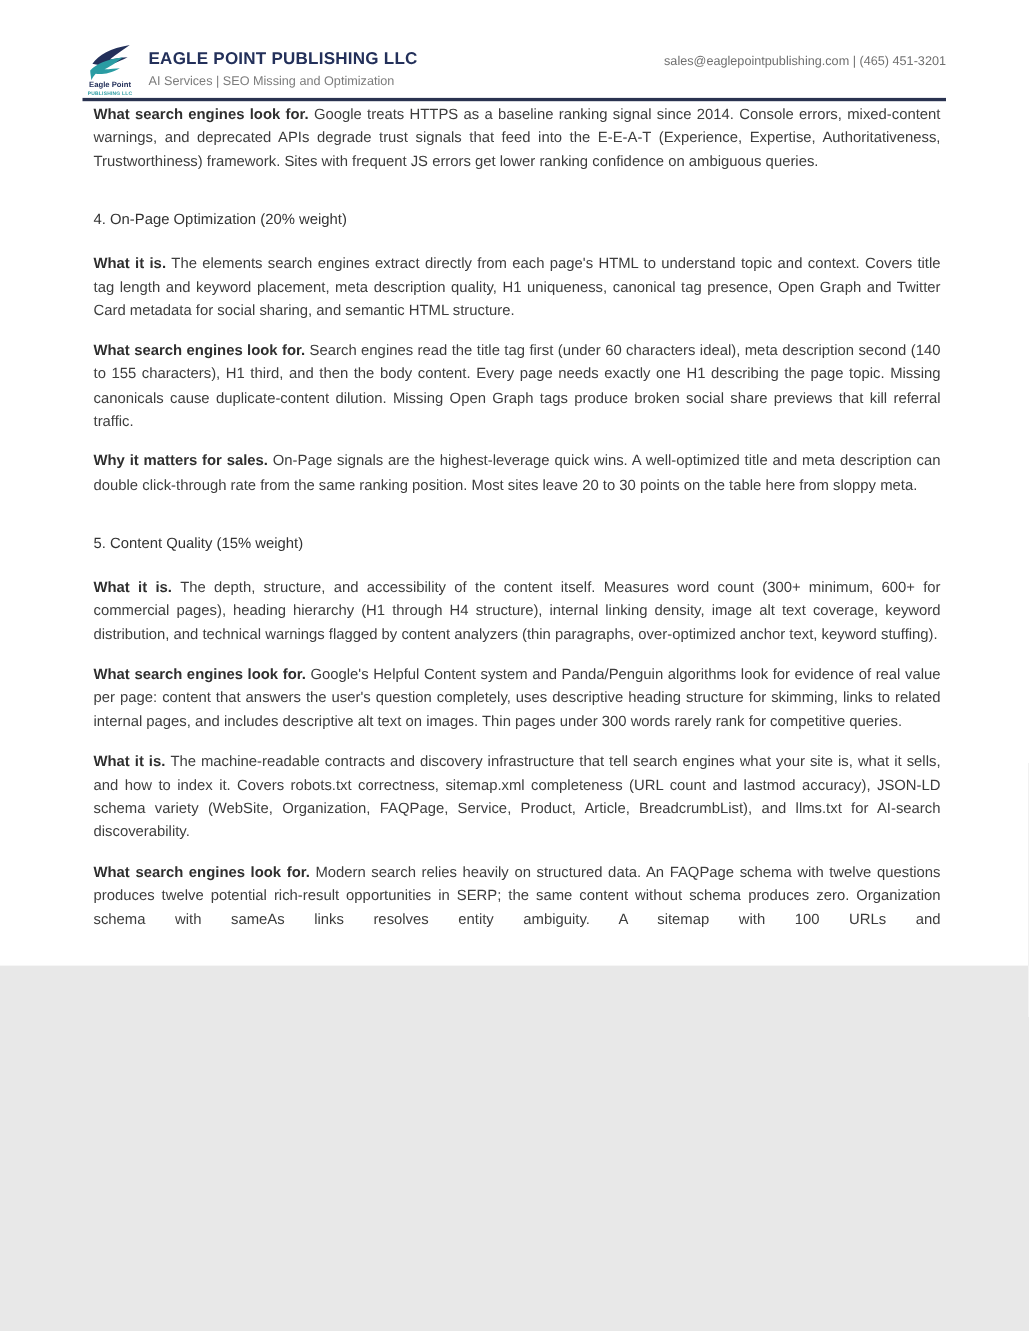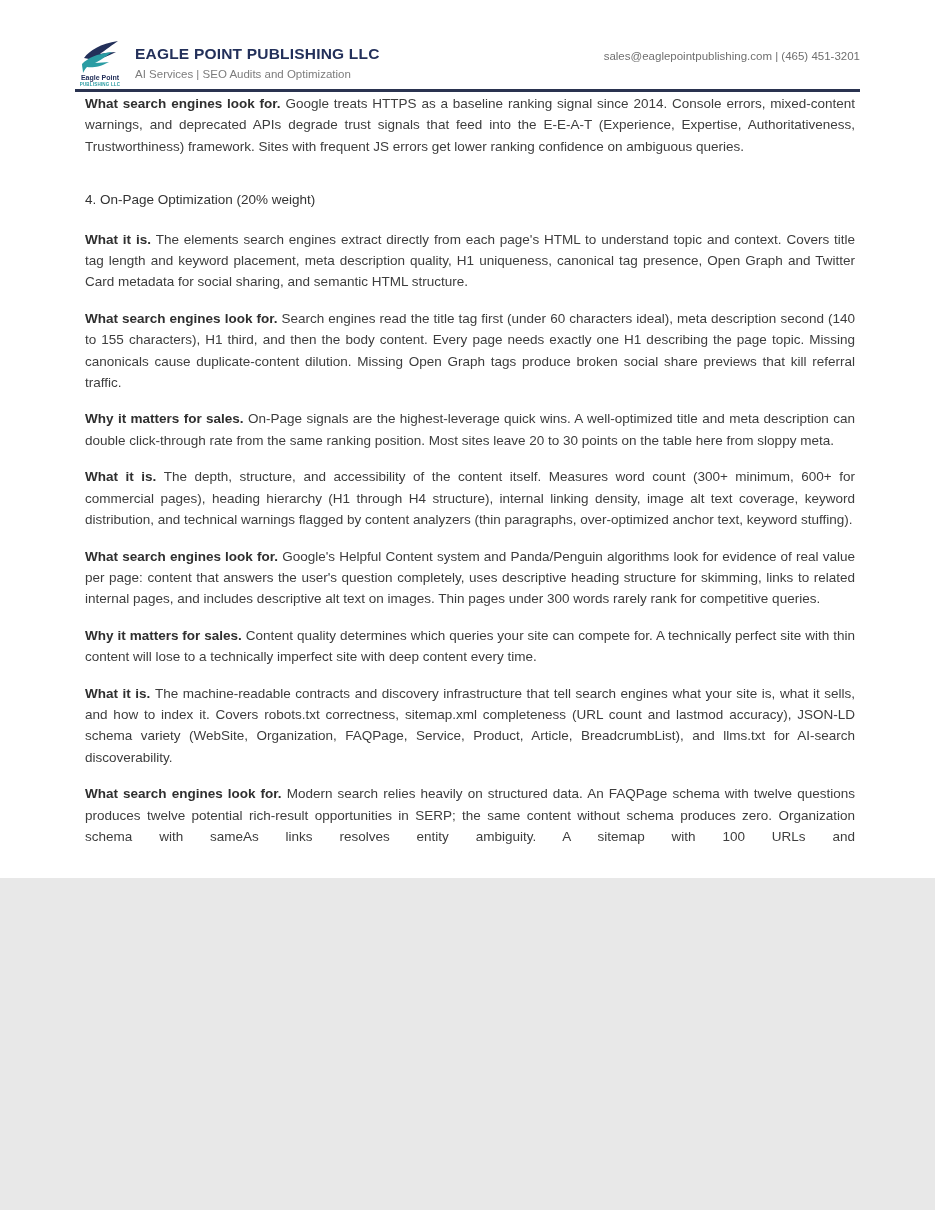--- a/index.html
+++ b/index.html
@@ -142,37 +142,37 @@
     <div class="logo-wrap">
       <svg width="44" height="36" viewBox="0 0 44 36">
         <path d="M6 20 C12 12, 22 6, 40 3 C30 10, 26 13, 22 16 C28 15, 33 14, 38 14 C28 19, 22 21, 16 22 Z" fill="#23305a"></path>
         <path d="M4 26 C10 20, 18 16, 34 14 C26 20, 21 23, 17 25 C22 25, 27 24, 31 24 C22 29, 14 30, 9 29 C7 31, 6 33, 5 35 C5 32, 4 29, 4 26 Z" fill="#2a9ca3"></path>
       </svg>
       <div class="logo-name">Eagle Point</div>
       <div class="logo-sub">PUBLISHING LLC</div>
     </div>
     <div class="company-block">
       <div class="company-name">EAGLE POINT PUBLISHING LLC</div>
-      <div class="company-tagline">AI Services  |  SEO Audits and Optimization</div>
+      <div class="company-tagline">AI Services  |  SEO Missing and Optimization</div>
     </div>
     <div class="header-right">
       <div class="header-contact">sales@eaglepointpublishing.com  |  (465) 451-3201</div>
     </div>
   </div>
   <div class="header-rule"></div>
 
   <div class="doc-body">
       <p class="para"><strong>What search engines look for. </strong>Google treats HTTPS as a baseline ranking signal since 2014. Console errors, mixed-content warnings, and deprecated APIs degrade trust signals that feed into the E-E-A-T (Experience, Expertise, Authoritativeness, Trustworthiness) framework. Sites with frequent JS errors get lower ranking confidence on ambiguous queries.</p>
       <div class="section-heading">4. On-Page Optimization (20% weight)</div>
       <p class="para"><strong>What it is. </strong>The elements search engines extract directly from each page's HTML to understand topic and context. Covers title tag length and keyword placement, meta description quality, H1 uniqueness, canonical tag presence, Open Graph and Twitter Card metadata for social sharing, and semantic HTML structure.</p>
       <p class="para"><strong>What search engines look for. </strong>Search engines read the title tag first (under 60 characters ideal), meta description second (140 to 155 characters), H1 third, and then the body content. Every page needs exactly one H1 describing the page topic. Missing canonicals cause duplicate-content dilution. Missing Open Graph tags produce broken social share previews that kill referral traffic.</p>
       <p class="para"><strong>Why it matters for sales. </strong>On-Page signals are the highest-leverage quick wins. A well-optimized title and meta description can double click-through rate from the same ranking position. Most sites leave 20 to 30 points on the table here from sloppy meta.</p>
+      <div class="section-heading">5. Content Quality (15% weight)</div>
       <p class="para"><strong>What it is. </strong>The depth, structure, and accessibility of the content itself. Measures word count (300+ minimum, 600+ for commercial pages), heading hierarchy (H1 through H4 structure), internal linking density, image alt text coverage, keyword distribution, and technical warnings flagged by content analyzers (thin paragraphs, over-optimized anchor text, keyword stuffing).</p>
       <p class="para"><strong>What search engines look for. </strong>Google's Helpful Content system and Panda/Penguin algorithms look for evidence of real value per page: content that answers the user's question completely, uses descriptive heading structure for skimming, links to related internal pages, and includes descriptive alt text on images. Thin pages under 300 words rarely rank for competitive queries.</p>
-      <p class="para"><strong>Why it matters for sales. </strong>Content quality determines which queries your site can compete for. A technically perfect site with thin content will lose to a technically imperfect site with deep content every time.</p>
       <p class="para"><strong>What it is. </strong>The machine-readable contracts and discovery infrastructure that tell search engines what your site is, what it sells, and how to index it. Covers robots.txt correctness, sitemap.xml completeness (URL count and lastmod accuracy), JSON-LD schema variety (WebSite, Organization, FAQPage, Service, Product, Article, BreadcrumbList), and llms.txt for AI-search discoverability.</p>
       <p class="para cutoff"><strong>What search engines look for. </strong>Modern search relies heavily on structured data. An FAQPage schema with twelve questions produces twelve potential rich-result opportunities in SERP; the same content without schema produces zero. Organization schema with sameAs links resolves entity ambiguity. A sitemap with 100 URLs and</p>
     </div>
 
   <div class="footer-rule"></div>
   <div class="footer-line1">
     <span class="footer-generated">Generated April 22, 2026  |  Eagle Point Publishing LLC</span>
     <span class="footer-confidential">Confidential. Prepared exclusively for the queries named on the cover.</span>
     <span class="footer-page">Page 4</span>
   </div>

